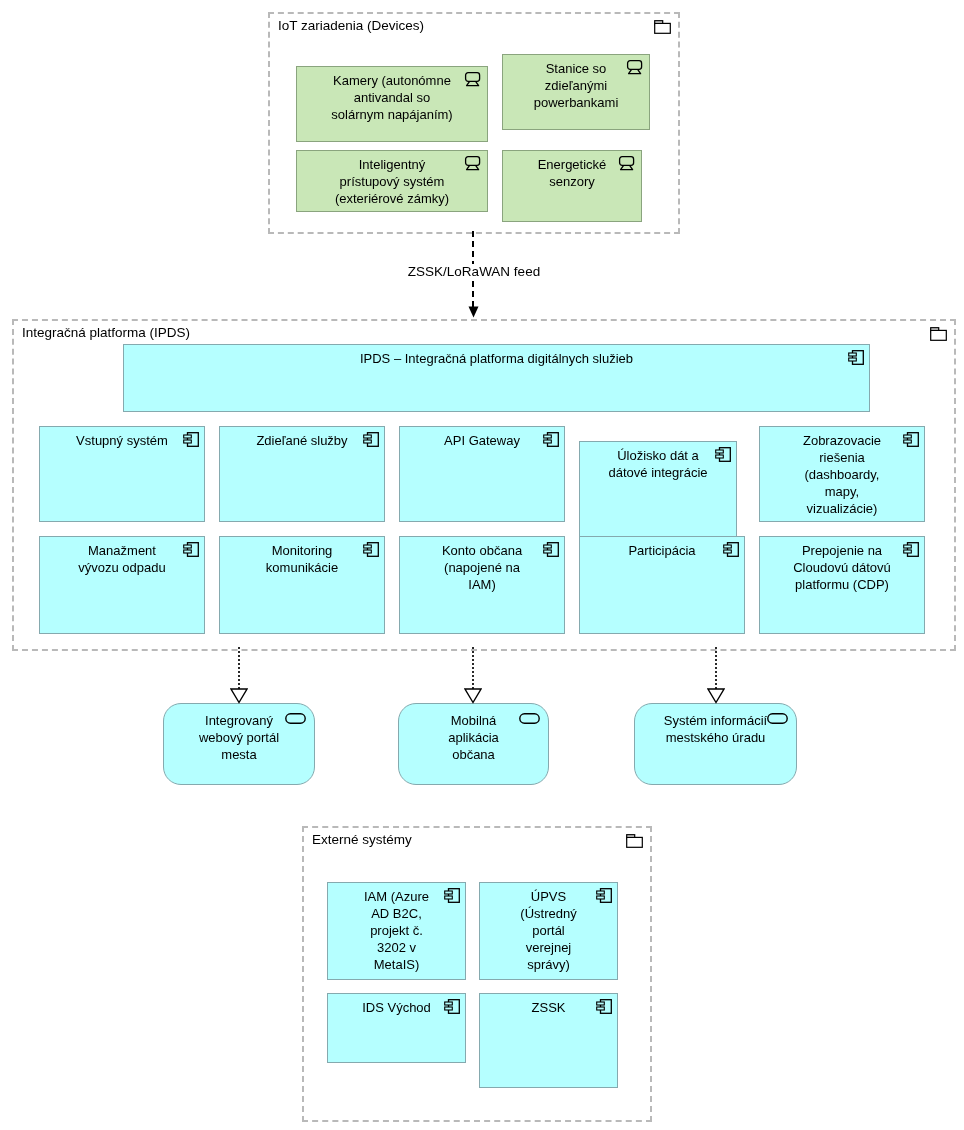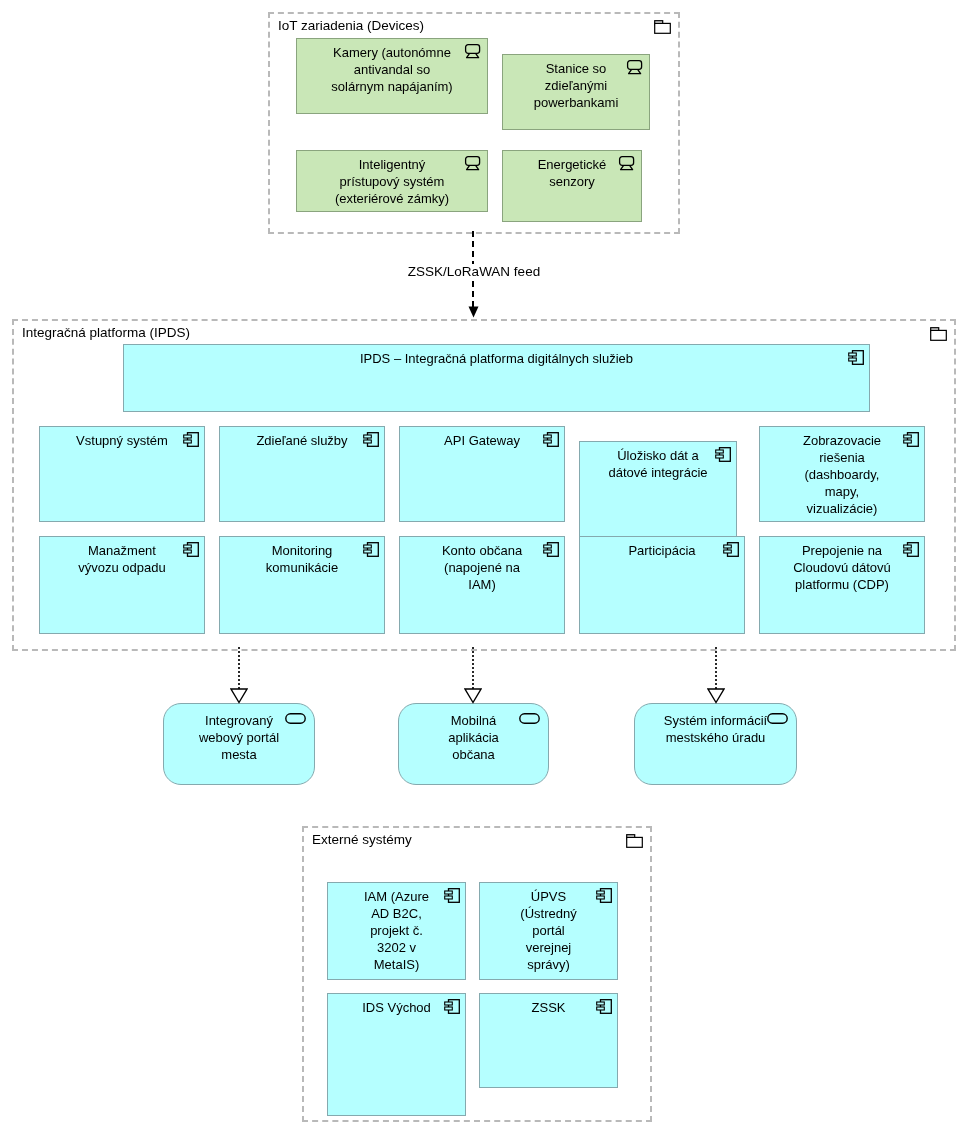--- a/index.html
+++ b/index.html
@@ -31,21 +31,21 @@
 <div class="canvas">
 
   <div class="group" style="left:268px;top:12px;width:408px;height:218px">
     <div class="group-title">IoT zariadenia (Devices)</div>
     <svg class="group-folder" width="17" height="14" viewBox="0 0 17 14">
         <rect x="0.7" y="0.7" width="8" height="4.2" fill="#d8d8d8" stroke="#000" stroke-width="1.2"></rect>
         <rect x="0.7" y="3.4" width="15.6" height="9.9" fill="#fff" stroke="#000" stroke-width="1.2"></rect>
       </svg>
   </div>
 
-  <div class="node dev" style="left:296px;top:38px;width:192px;height:76px">
+  <div class="node dev" style="left:296px;top:66px;width:192px;height:76px">
     <svg class="node-icon" width="19" height="15" viewBox="0 0 19 15">
         <rect x="2.6" y="0.7" width="14" height="8.6" rx="2.5" fill="none" stroke="#000" stroke-width="1.3"></rect>
         <path d="M6.6 9.3 L3.6 13.7 L15.6 13.7 L12.6 9.3" fill="none" stroke="#000" stroke-width="1.3" stroke-linejoin="round"></path>
       </svg>
     <div class="lbl" style="max-width:132px">Kamery (autonómne antivandal so solárnym napájaním)</div>
   </div>
   <div class="node dev" style="left:502px;top:54px;width:148px;height:76px">
     <svg class="node-icon" width="19" height="15" viewBox="0 0 19 15">
         <rect x="2.6" y="0.7" width="14" height="8.6" rx="2.5" fill="none" stroke="#000" stroke-width="1.3"></rect>
         <path d="M6.6 9.3 L3.6 13.7 L15.6 13.7 L12.6 9.3" fill="none" stroke="#000" stroke-width="1.3" stroke-linejoin="round"></path>
@@ -223,21 +223,21 @@
     <div class="lbl" style="max-width:72px">IAM (Azure AD B2C, projekt č. 3202 v MetaIS)</div>
   </div>
   <div class="node app" style="left:479px;top:882px;width:139px;height:98px">
     <svg class="node-icon" width="16" height="15" viewBox="0 0 16 15">
         <rect x="4.5" y="0.7" width="10.8" height="13.6" fill="none" stroke="#000" stroke-width="1.3"></rect>
         <rect x="0.7" y="3" width="7.6" height="3" fill="#b5ffff" stroke="#000" stroke-width="1.1"></rect>
         <rect x="0.7" y="8" width="7.6" height="3" fill="#b5ffff" stroke="#000" stroke-width="1.1"></rect>
       </svg>
     <div class="lbl" style="max-width:64px">ÚPVS (Ústredný portál verejnej správy)</div>
   </div>
-  <div class="node app" style="left:327px;top:993px;width:139px;height:123px">
+  <div class="node app" style="left:327px;top:993px;width:139px;height:70px">
     <svg class="node-icon" width="16" height="15" viewBox="0 0 16 15">
         <rect x="4.5" y="0.7" width="10.8" height="13.6" fill="none" stroke="#000" stroke-width="1.3"></rect>
         <rect x="0.7" y="3" width="7.6" height="3" fill="#b5ffff" stroke="#000" stroke-width="1.1"></rect>
         <rect x="0.7" y="8" width="7.6" height="3" fill="#b5ffff" stroke="#000" stroke-width="1.1"></rect>
       </svg>
     <div class="lbl" style="max-width:90px">IDS Východ</div>
   </div>
   <div class="node app" style="left:479px;top:993px;width:139px;height:95px">
     <svg class="node-icon" width="16" height="15" viewBox="0 0 16 15">
         <rect x="4.5" y="0.7" width="10.8" height="13.6" fill="none" stroke="#000" stroke-width="1.3"></rect>

